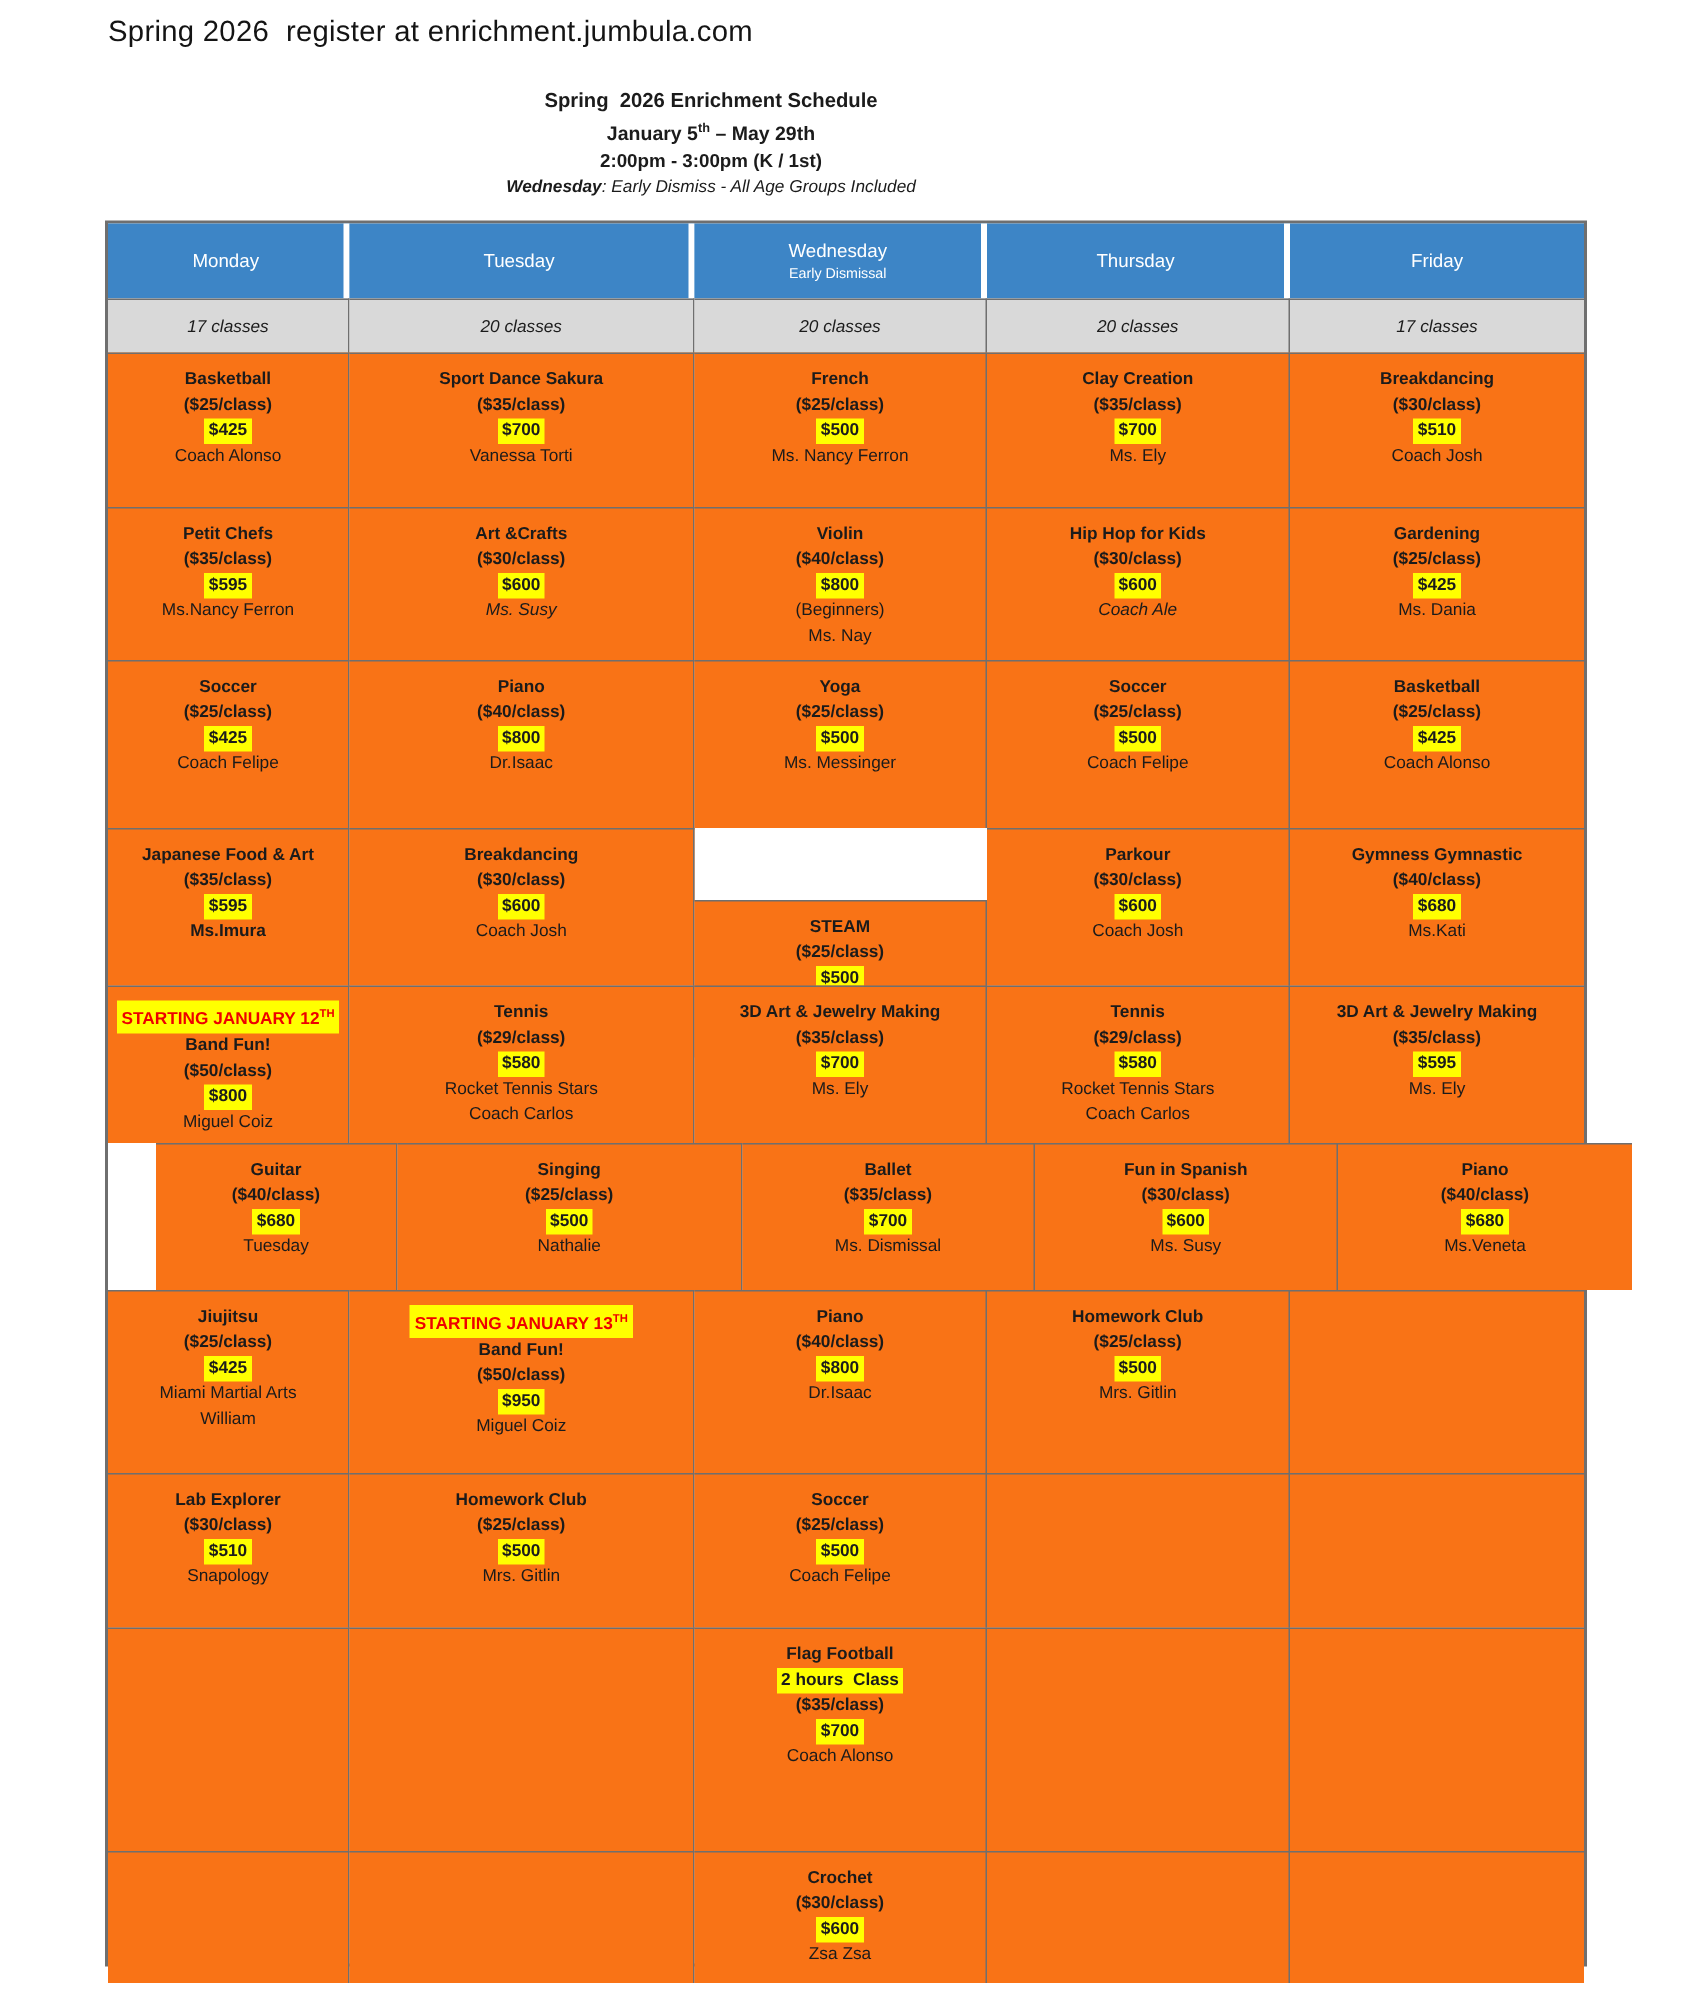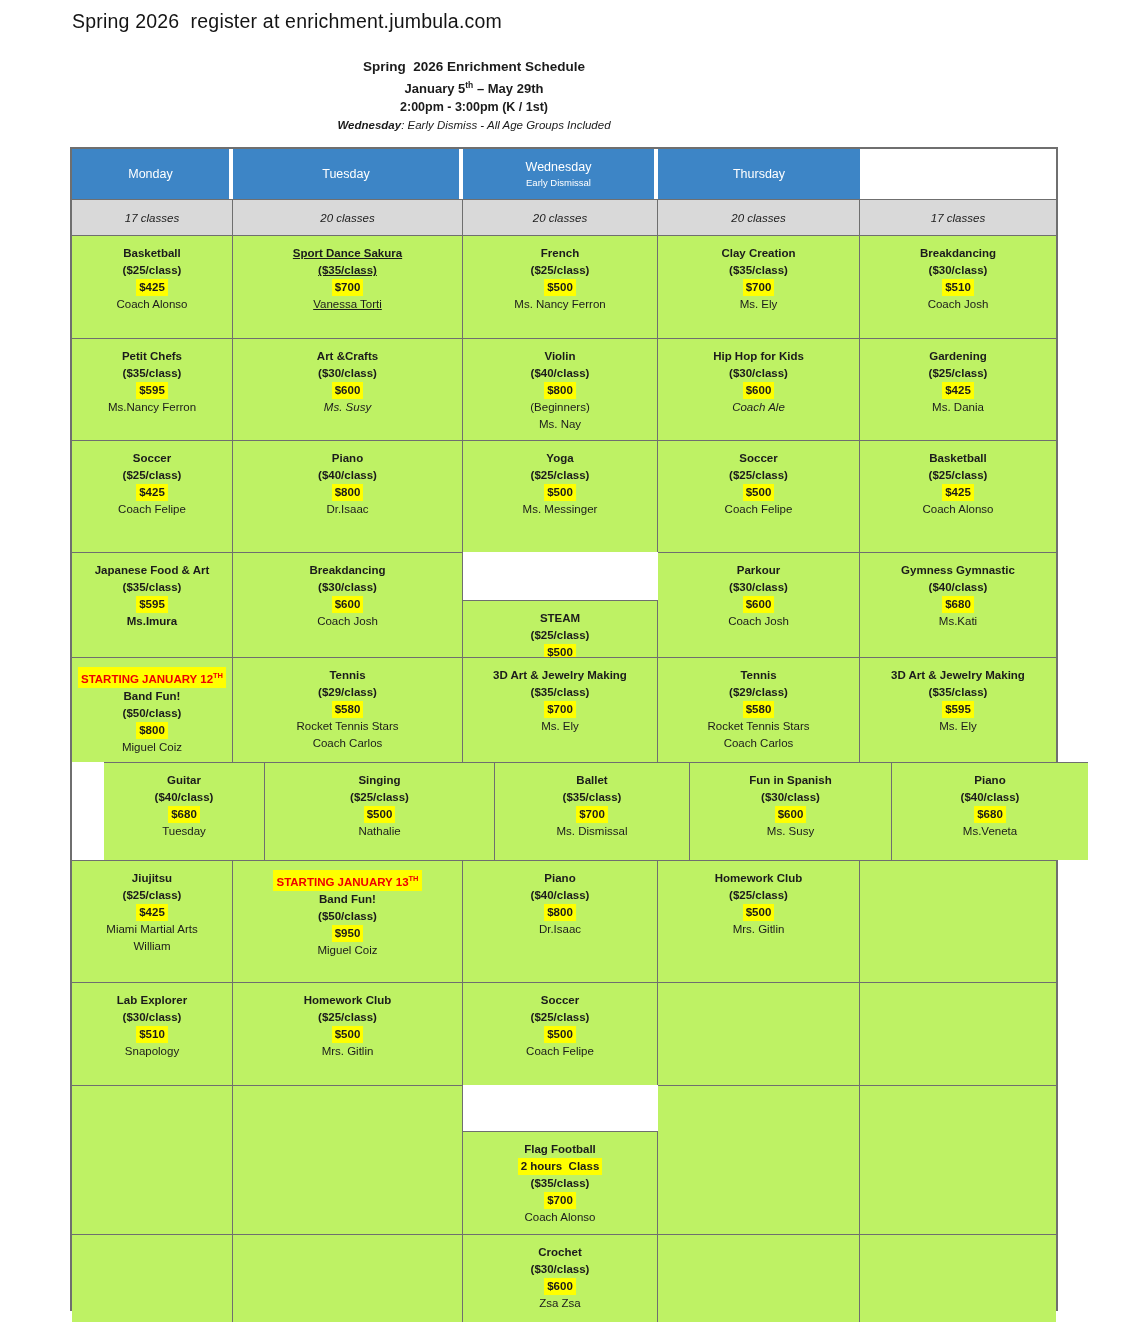--- a/index.html
+++ b/index.html
@@ -35,21 +35,21 @@
   .day-sub{font-size:9.5px;line-height:12px;margin-top:3px;}
   .ccell{
     background:var(--gray,#d9d9d9);height:36px;box-sizing:border-box;
     display:flex;align-items:center;justify-content:center;
     font-style:italic;font-size:11.5px;color:#1b1b1b;
     border-top:1px solid var(--border,#6f6f6f);
   }
   .ccell:not(:last-child){border-right:1px solid var(--border,#6f6f6f);}
   .bcell{
     box-sizing:border-box;border-top:1px solid var(--border,#6f6f6f);
-    padding-top:9px;text-align:center;background:#bef264;overflow:hidden;
+    padding-top:9px;text-align:center;background:#f97316;overflow:hidden;
   }
   .bcell:not(:last-child){border-right:1px solid var(--border,#6f6f6f);}
   .ln{font-size:11.5px;line-height:17px;}
   .ln-name{font-weight:bold;}
   .ln-price{font-weight:bold;}
   .mk{background:var(--yellow,#ffff00);padding:0 3px;display:inline-block;font-weight:bold;}
   .ln-banner .mk{color:var(--red,#ee0000);}
   .ln-banner sup{font-size:7.5px;}
   .ln-instr{font-weight:normal;}
   .italic{font-style:italic;}
@@ -75,37 +75,40 @@
       <div class="hcell">
         <div class="day-label">Tuesday</div>
       </div>
       <div class="hcell">
         <div class="day-label">Wednesday</div>
         <div class="day-sub">Early Dismissal</div>
       </div>
       <div class="hcell">
         <div class="day-label">Thursday</div>
       </div>
+      <div class="hcell">
+        <div class="day-label">Friday</div>
+      </div>
     </div>
   <div class="grid-row" id="counts-row">
       <div class="ccell">17 classes</div>
       <div class="ccell">20 classes</div>
       <div class="ccell">20 classes</div>
       <div class="ccell">20 classes</div>
       <div class="ccell">17 classes</div>
     </div>
   <div id="body-rows">
       <div class="grid-row" style="height: 103px;">
         <div class="bcell" style="height: 103px;">
           <div class="ln ln-name">Basketball</div>
           <div class="ln ln-price">($25/class)</div>
           <div class="ln ln-total"><span class="mk">$425</span></div>
           <div class="ln ln-instr">Coach Alonso</div>
         </div>
-        <div class="bcell" style="height: 103px; text-decoration: underline;">
+        <div class="bcell" style="height: 103px;">
           <div class="ln ln-name">Sport Dance Sakura</div>
           <div class="ln ln-price">($35/class)</div>
           <div class="ln ln-total"><span class="mk">$700</span></div>
           <div class="ln ln-instr">Vanessa Torti</div>
         </div>
         <div class="bcell" style="height: 103px;">
           <div class="ln ln-name">French</div>
           <div class="ln ln-price">($25/class)</div>
           <div class="ln ln-total"><span class="mk">$500</span></div>
           <div class="ln ln-instr">Ms. Nancy Ferron</div>
@@ -334,21 +337,21 @@
           <div class="ln ln-price">($25/class)</div>
           <div class="ln ln-total"><span class="mk">$500</span></div>
           <div class="ln ln-instr">Coach Felipe</div>
         </div>
         <div class="bcell" style="height: 103px;"></div>
         <div class="bcell" style="height: 103px;"></div>
       </div>
       <div class="grid-row" style="height: 149px;">
         <div class="bcell" style="height: 149px;"></div>
         <div class="bcell" style="height: 149px;"></div>
-        <div class="bcell" style="height: 149px; margin-top: 46px;">
+        <div class="bcell" style="height: 149px;">
           <div class="ln ln-name">Flag Football</div>
           <div class="ln ln-hl"><span class="mk">2 hours&nbsp; Class</span></div>
           <div class="ln ln-price">($35/class)</div>
           <div class="ln ln-total"><span class="mk">$700</span></div>
           <div class="ln ln-instr">Coach Alonso</div>
         </div>
         <div class="bcell" style="height: 149px;"></div>
         <div class="bcell" style="height: 149px;"></div>
       </div>
       <div class="grid-row" style="height: 75px;">

